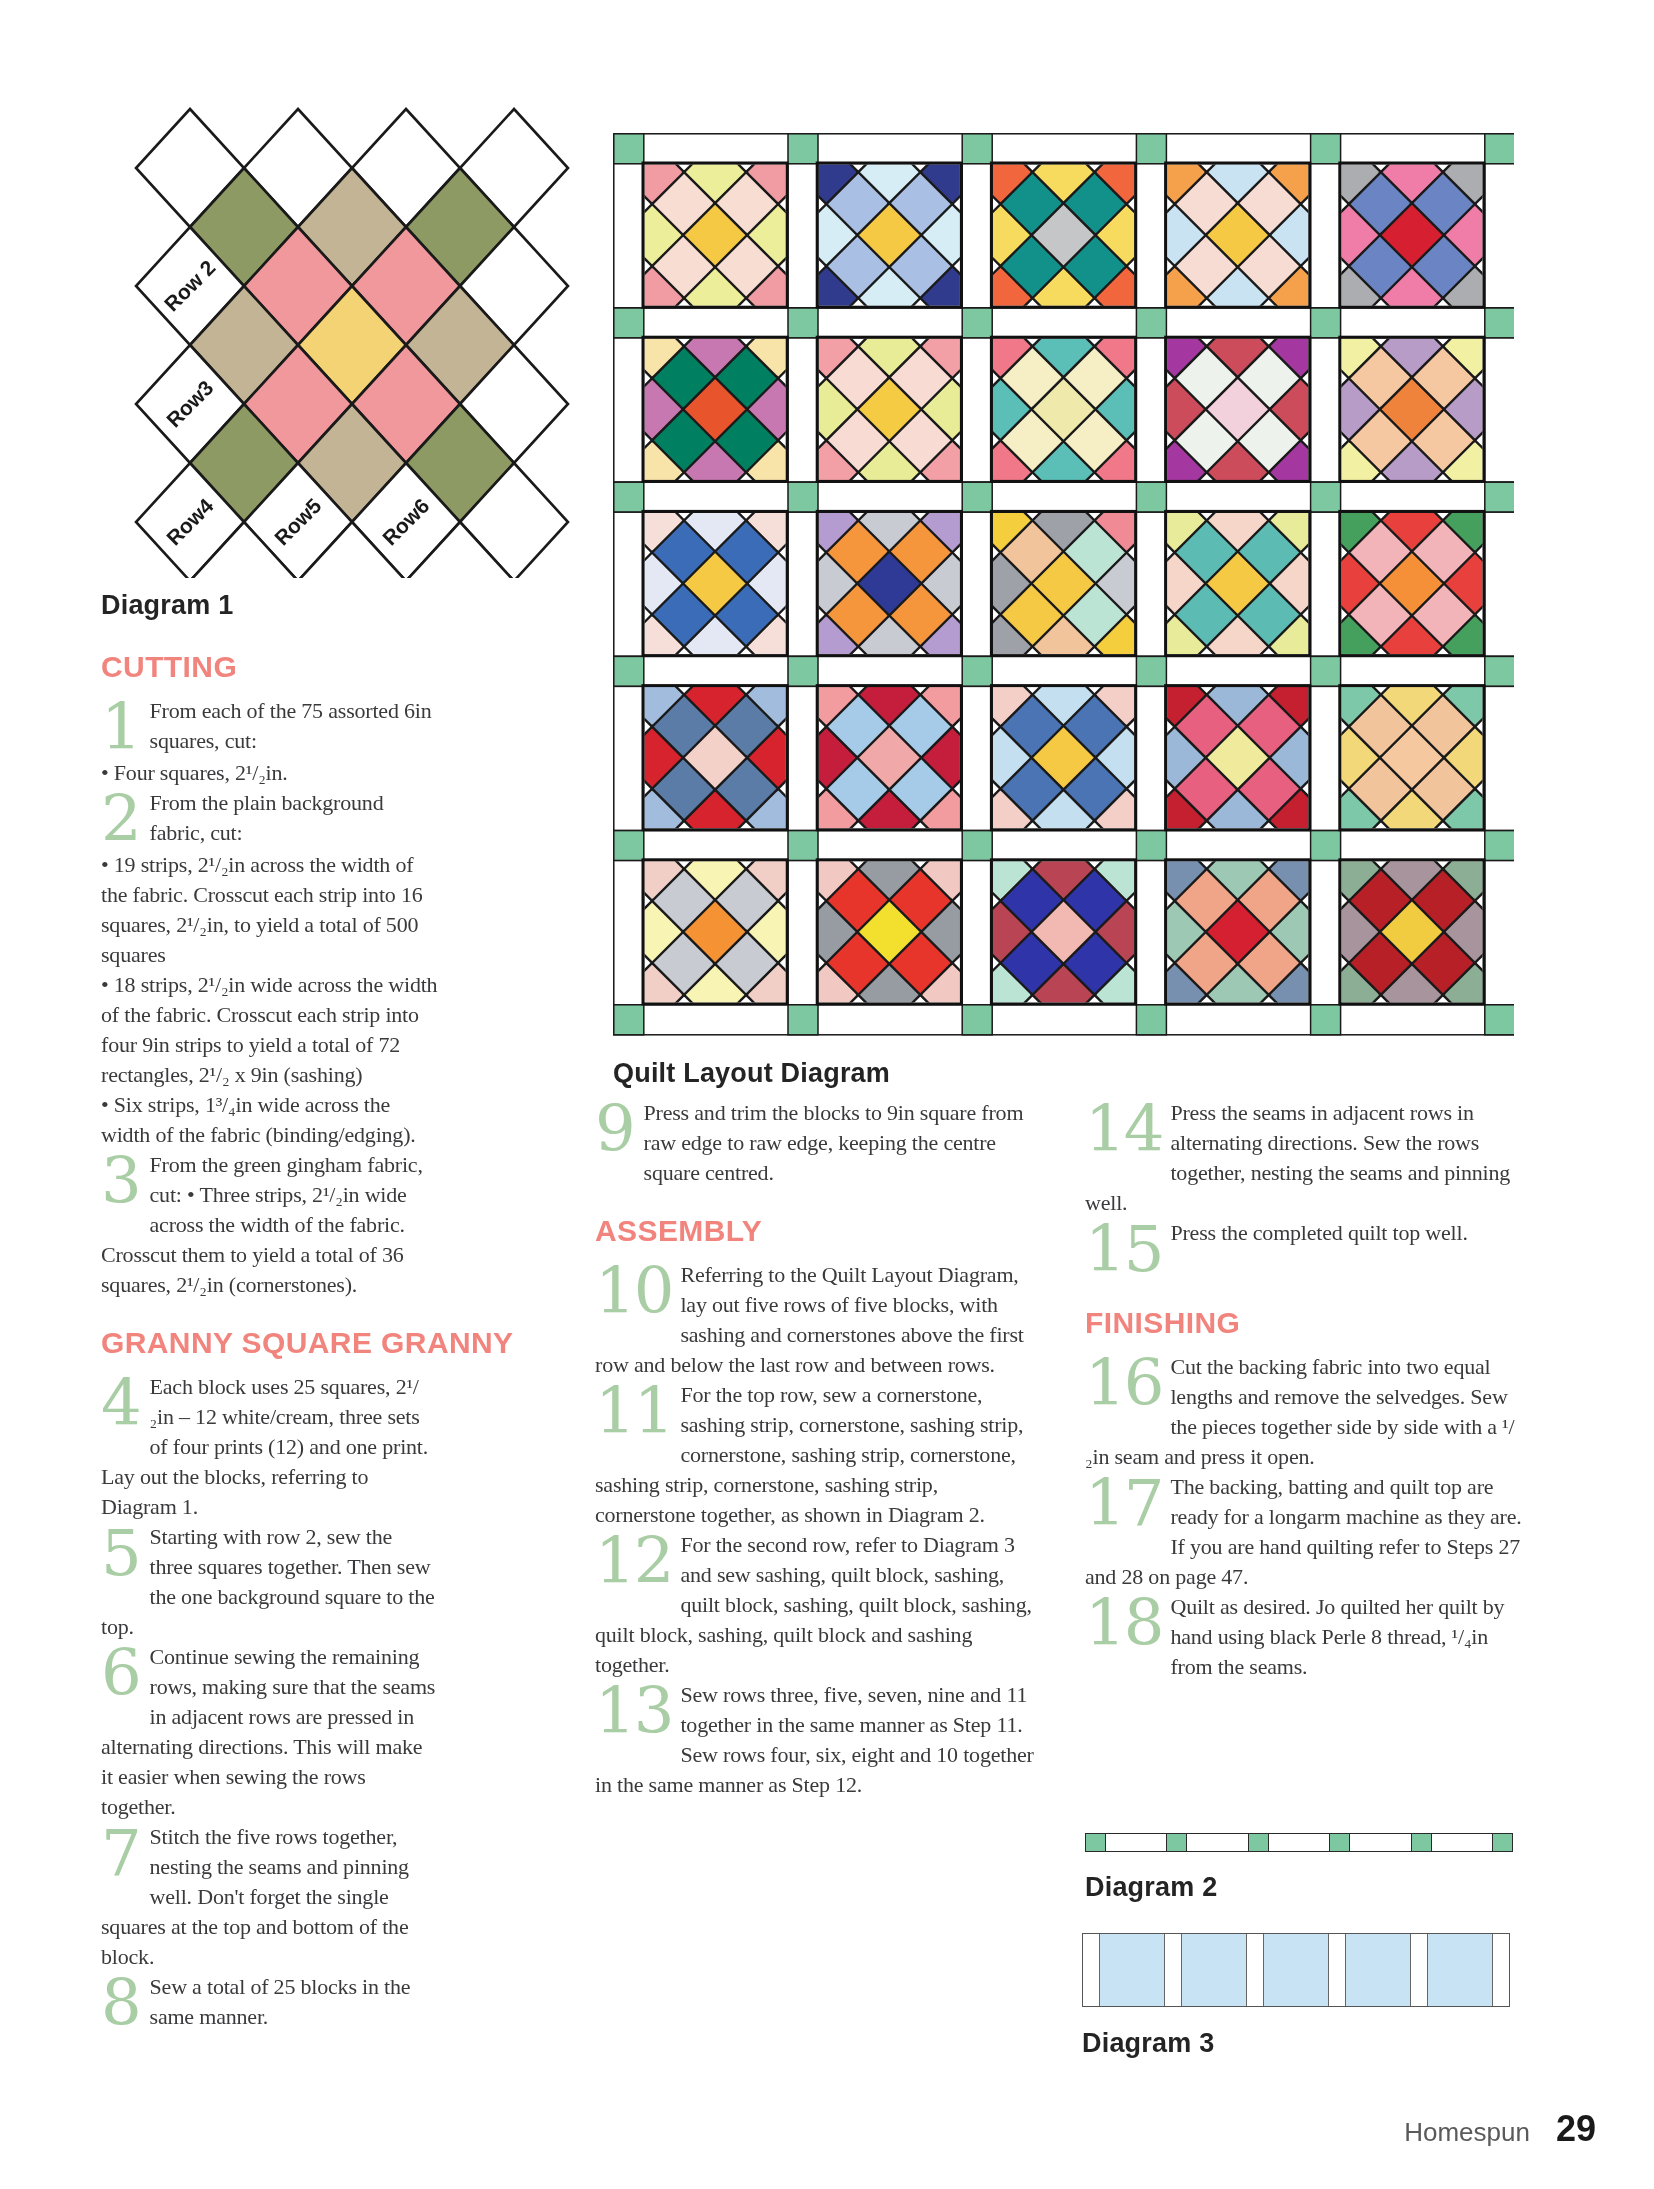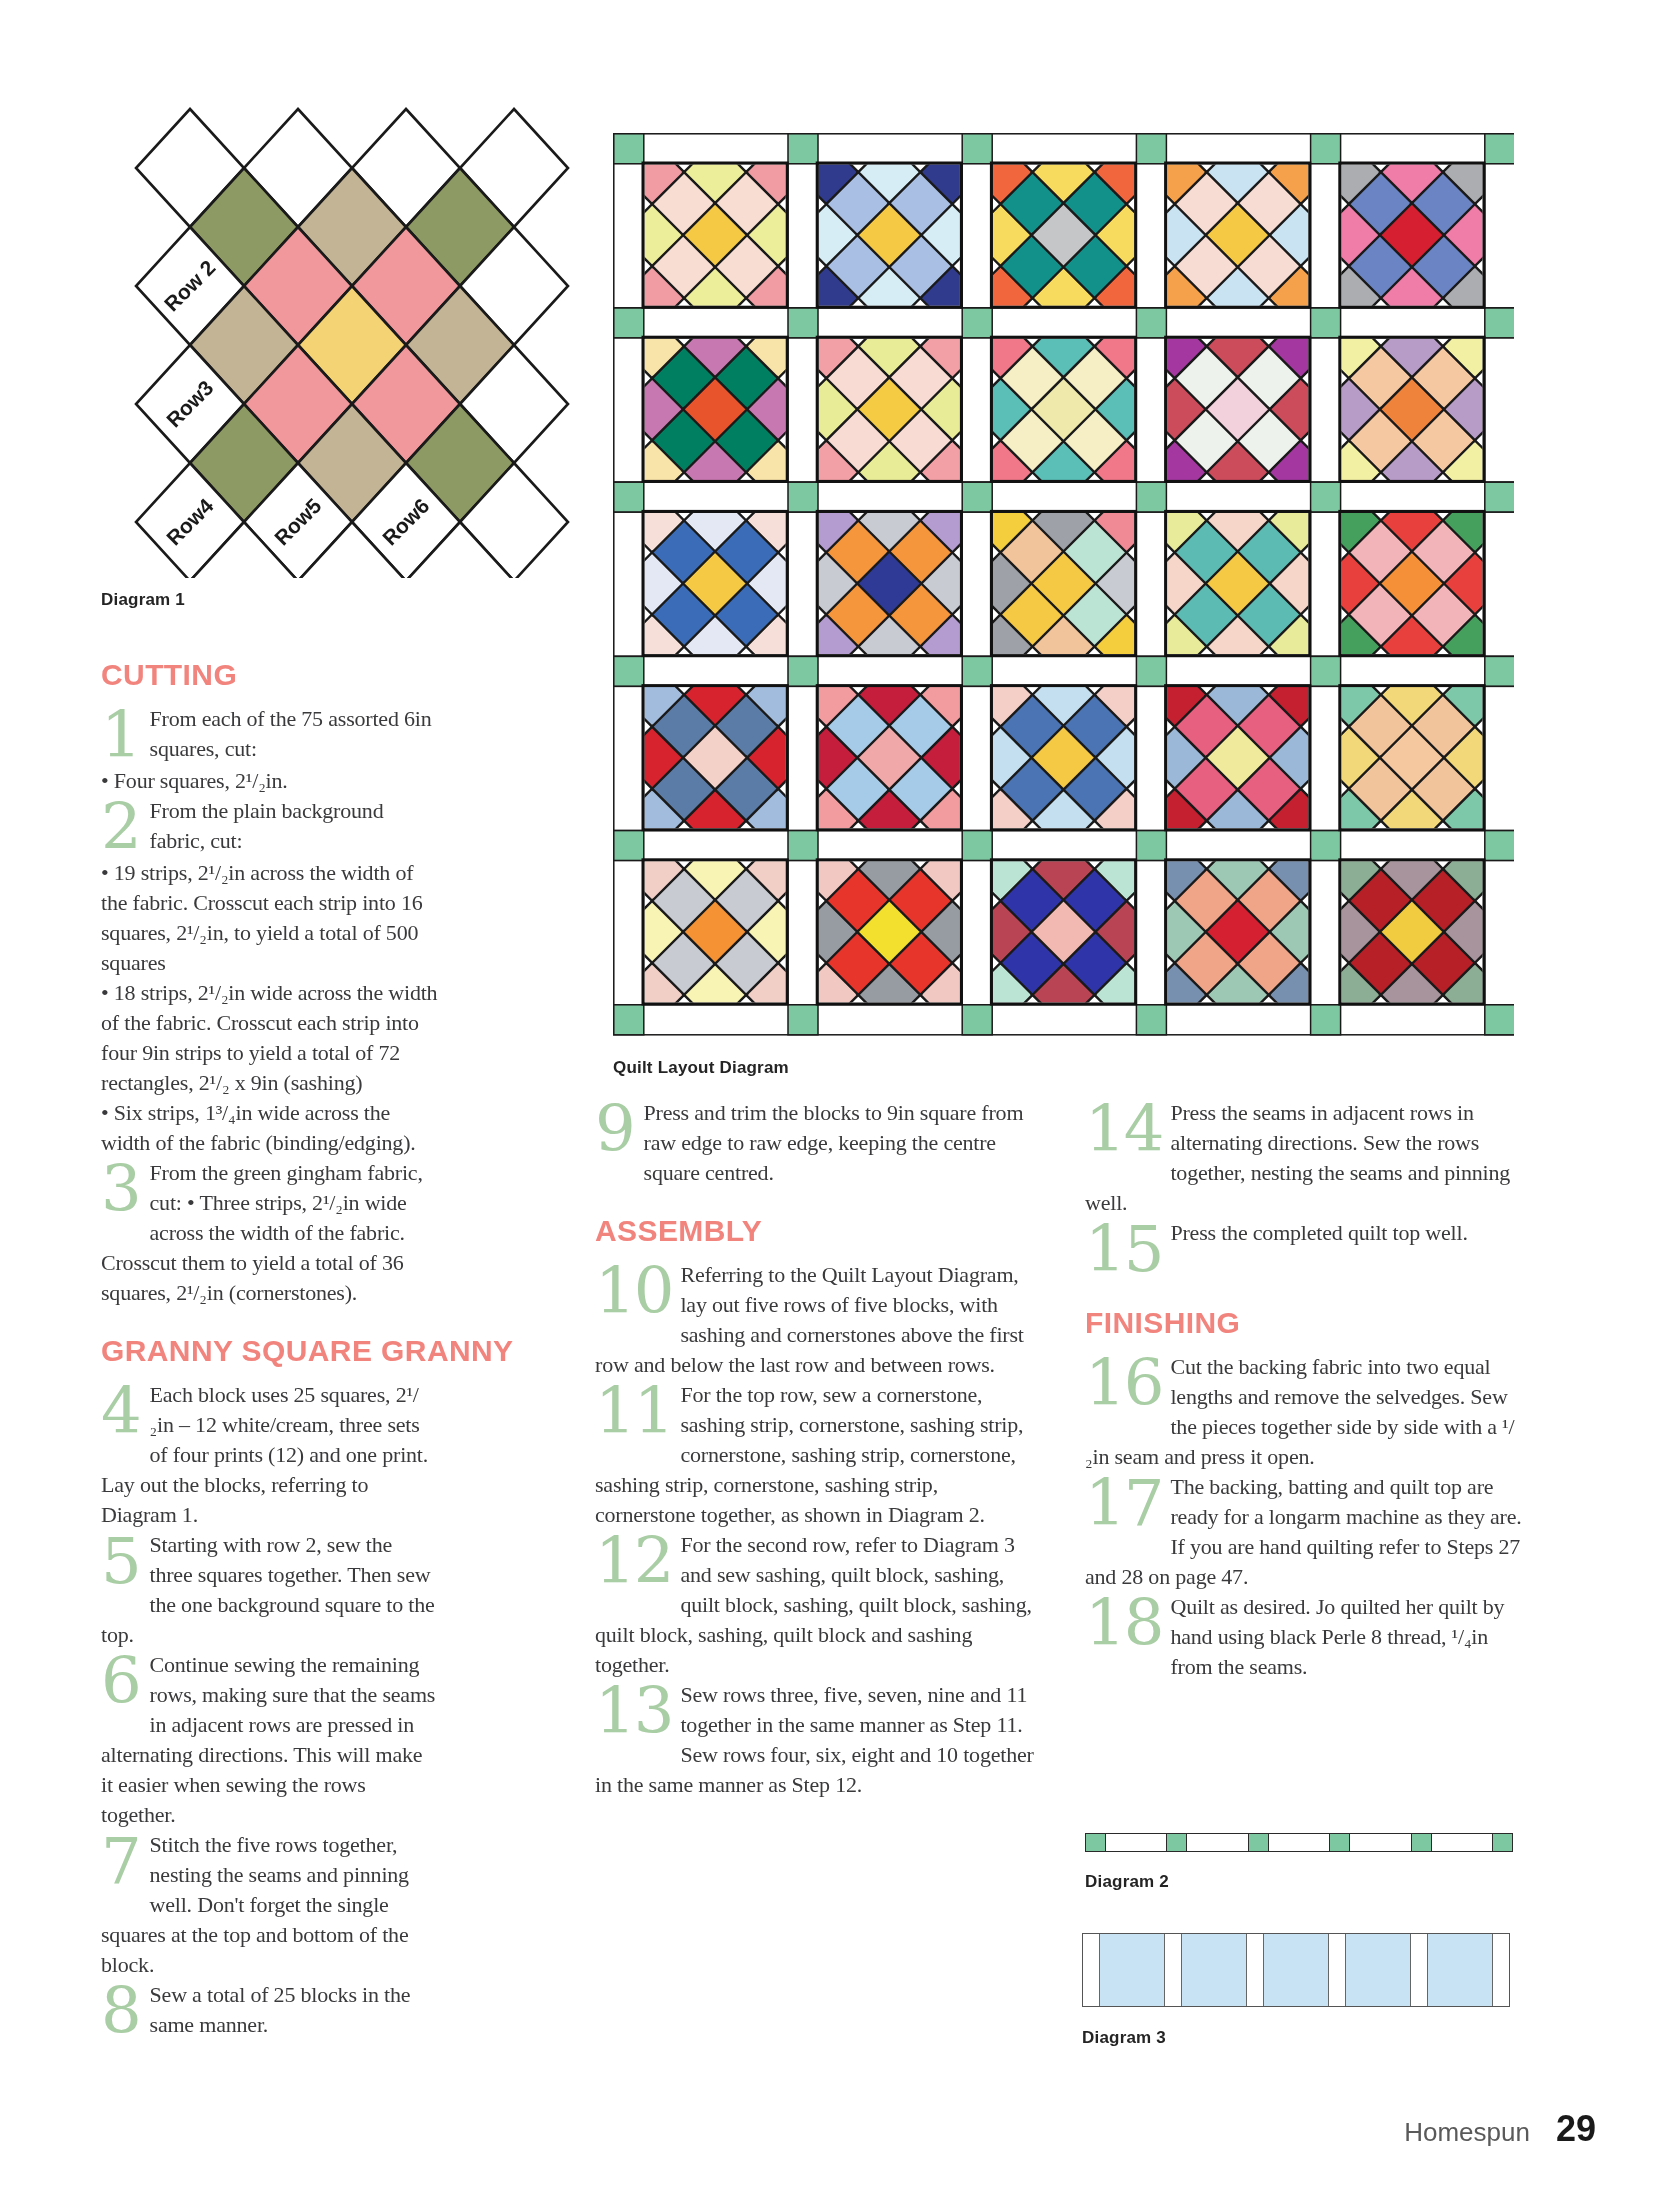--- a/index.html
+++ b/index.html
@@ -1,26 +1,26 @@
 <!DOCTYPE html>
 <html style="--heading: #F2847E; --step_number: #A9CDA4; --body_text: #3A3A3C; --cornerstone: #7EC8A1; --diagram3_block: #C7E3F4; --diagram_outline: #1A1A1A;"><head>
 <meta charset="utf-8">
 <style>
   html,body{margin:0;padding:0;background:#ffffff;}
   #page{position:relative;width:1654px;height:2189px;background:#ffffff;overflow:hidden;
         font-family:"Liberation Serif","DejaVu Serif",serif;color:#3a3a3c;}
   svg{display:block;}
   .abs{position:absolute;}
   .caption{font-family:"Liberation Sans","DejaVu Sans",sans-serif;font-weight:bold;
-           font-size:17px;color:#242424;letter-spacing:.2px;white-space:nowrap;}
+           font-size:27px;color:#242424;letter-spacing:.2px;white-space:nowrap;}
   .col{position:absolute;font-size:22px;line-height:30px;letter-spacing:-0.2px;}
   .heading{font-family:"Liberation Sans","DejaVu Sans",sans-serif;font-weight:bold;
            font-size:30px;letter-spacing:.4px;color:var(--heading,#F2847E);
            margin:26px 0 12px 0;white-space:nowrap;line-height:34px;}
-  .heading.first{margin-top:16px;}
+  .heading.first{margin-top:8px;}
   .step{margin:0;}
   .step .stepnum{float:left;font-family:"DejaVu Serif","Liberation Serif",serif;
       color:var(--step_number,#A9CDA4);font-size:64px;line-height:58px;height:60px;
       margin:2px 8px 0 0;}
   .step .stepnum.w2{letter-spacing:-2px;}
   .bullet{margin:0;}
   .colwrap p{margin:0;}
   .clearfix::after{content:"";display:table;clear:both;}
   
   #diagram2{display:flex;height:19px;border:1.5px solid #2a2a2a;box-sizing:border-box;background:#fff;}

